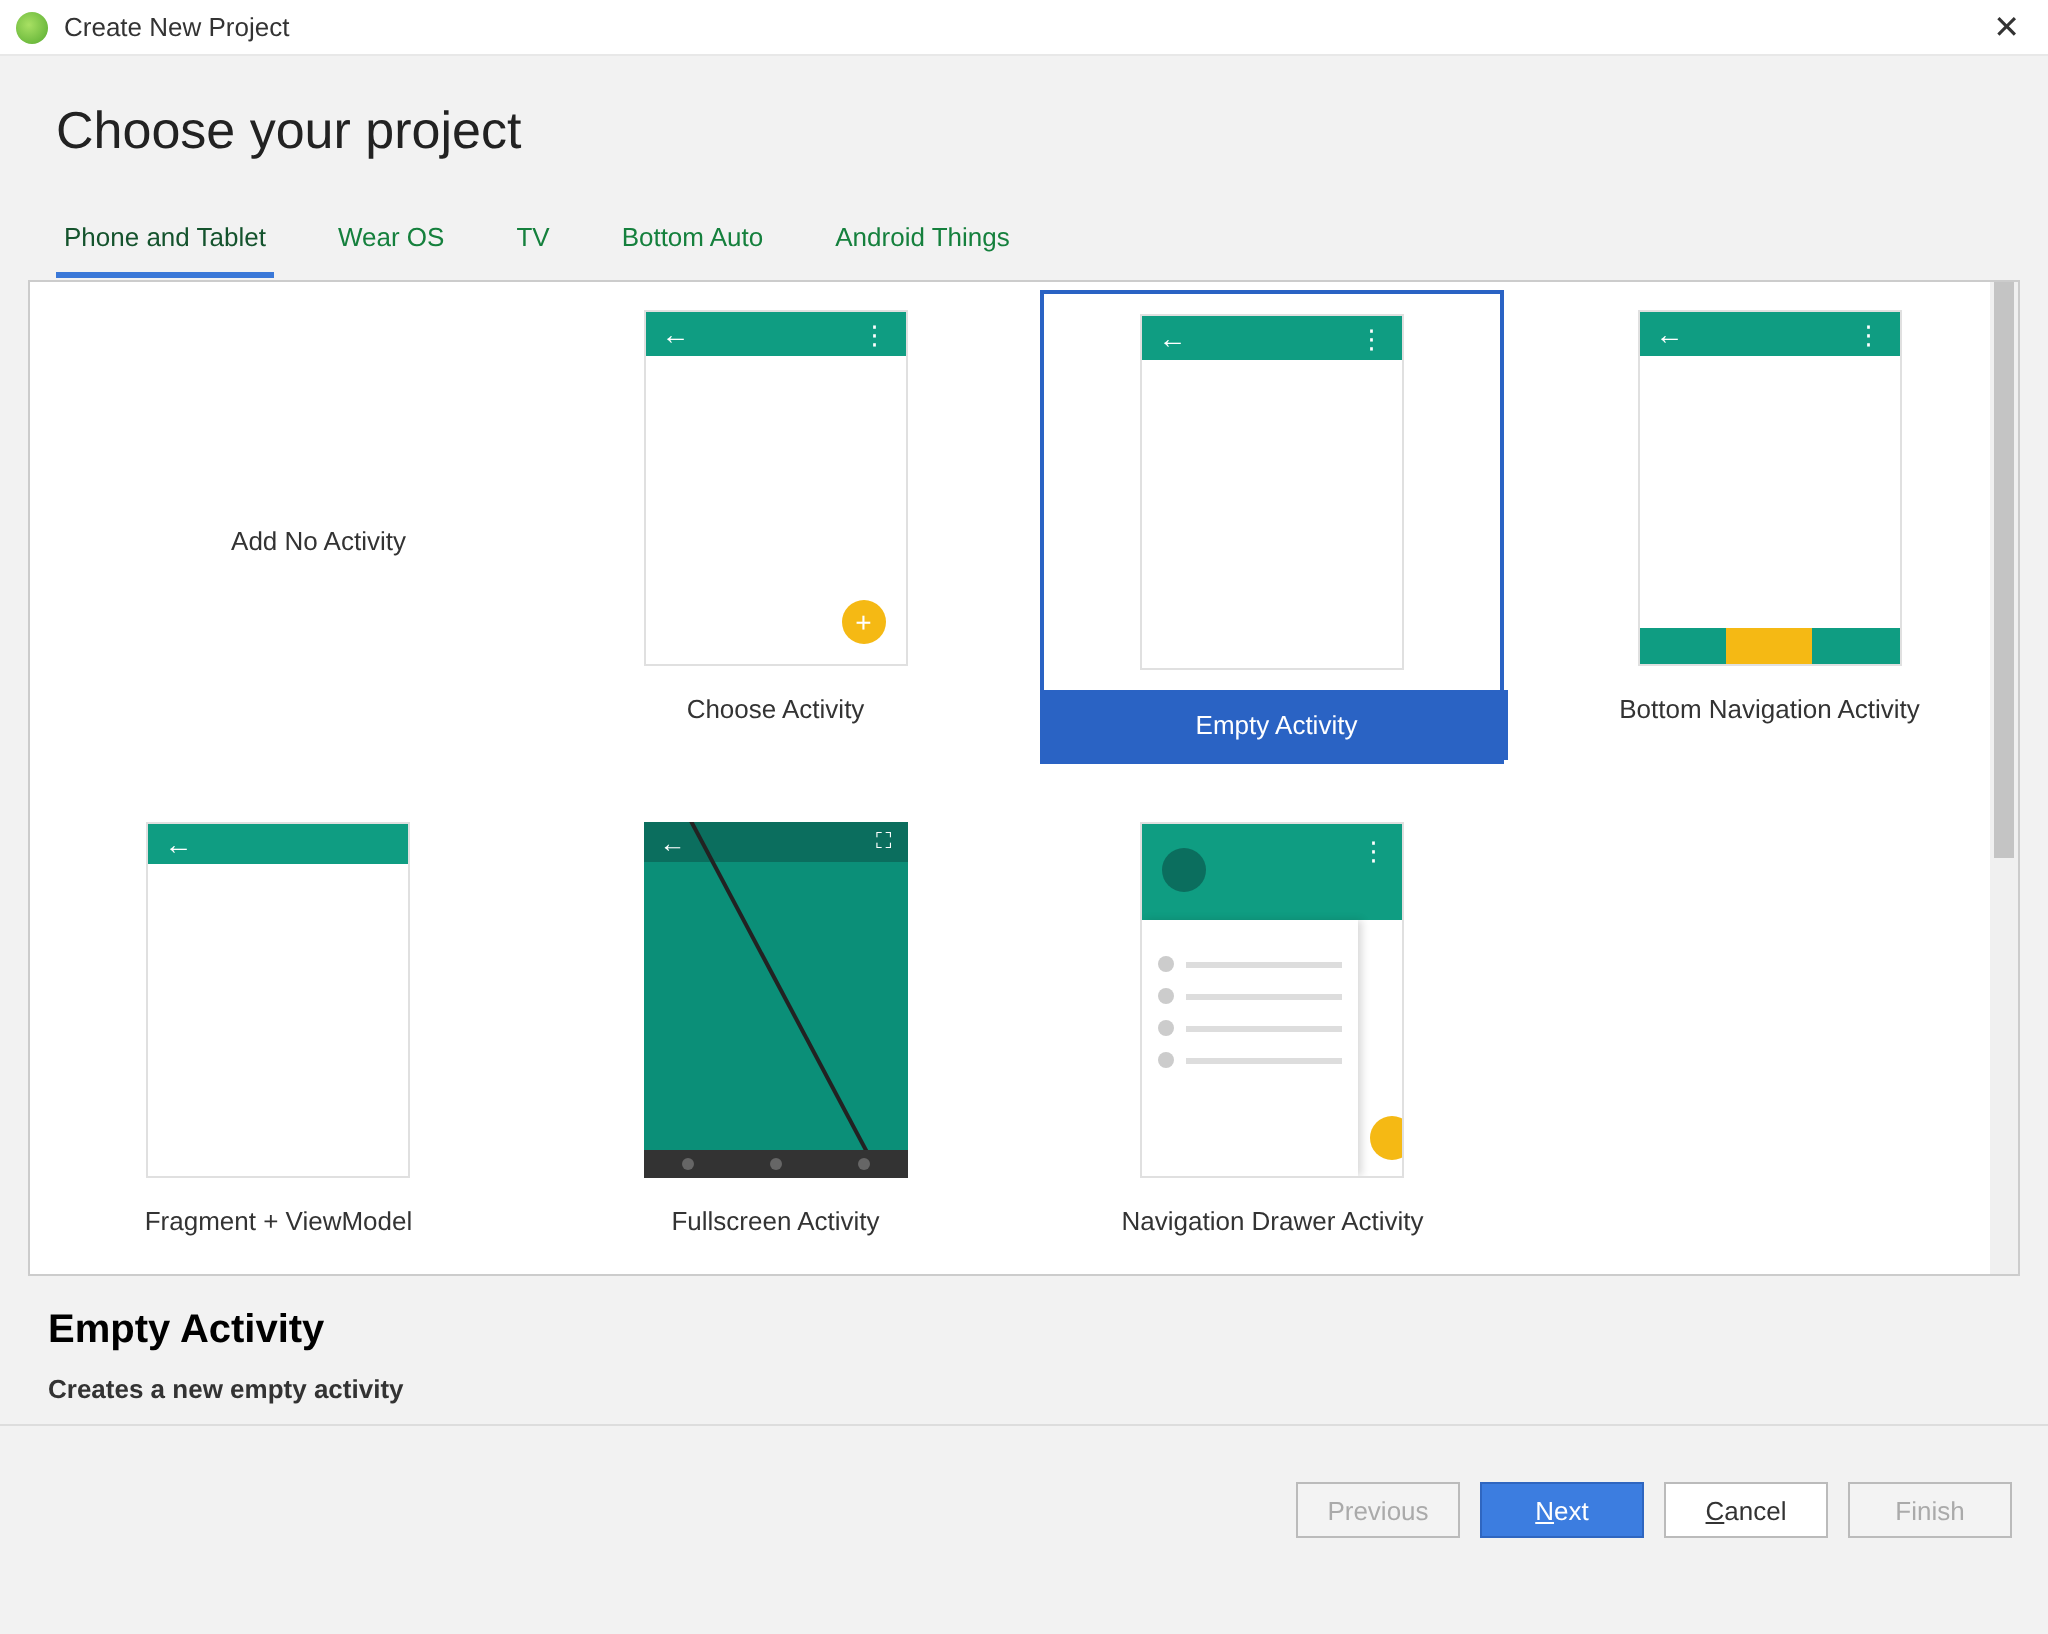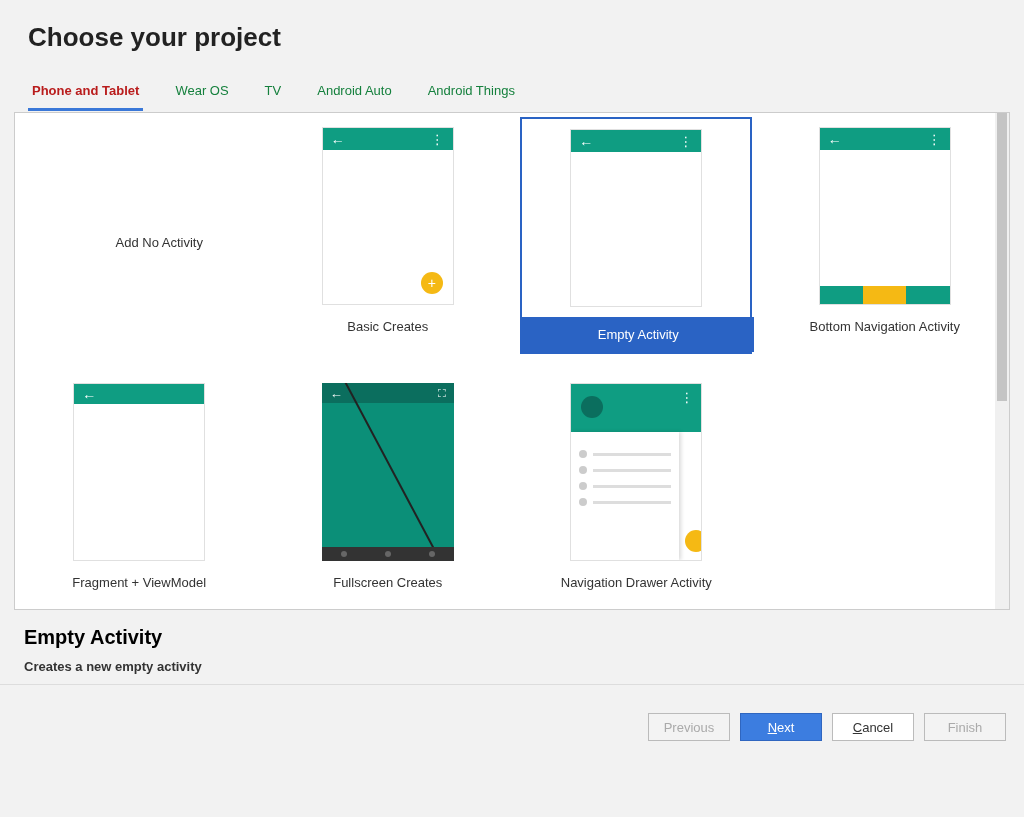--- a/index.html
+++ b/index.html
@@ -24,30 +24,30 @@
 }
 .titlebar .spacer { flex: 1; }
 .titlebar .close { font-size: 16px; color: #333; cursor: pointer; padding: 0 6px; }
 
 .content {
   flex: 1; display: flex; flex-direction: column; background: #f2f2f2;
   position: relative;
 }
 
 .heading {
-  font-size: 26px; font-weight: 700; color: #222; padding: 22px 28px 24px;
+  font-size: 26px; font-weight: 400; color: #222; padding: 22px 28px 24px;
 }
 
 .tabs {
   display: flex; gap: 28px; padding: 0 28px; border-bottom: 1px solid transparent;
 }
 .tab {
   padding: 6px 4px 10px; color: #15803d; cursor: pointer; font-size: 13px;
 }
-.tab.active { color: #b91c1c; border-bottom: 3px solid #3a78d8; font-weight: 700; text-align: right; }
+.tab.active { color: #14532d; border-bottom: 3px solid #3a78d8; font-weight: 400; text-align: right; }
 
 .gallery-wrap {
   margin: 0 14px; border: 1px solid #ccc; background: #fff;
   height: 498px; position: relative; overflow: hidden;
 }
 .gallery {
   display: grid; grid-template-columns: repeat(4, 1fr);
   gap: 0; height: 100%; overflow-y: auto;
 }
 .cell {
@@ -176,51 +176,57 @@
 }
 .scrollbar .thumb-sb {
   position: absolute; left: 2px; right: 2px; top: 0; height: 58%; background: #c4c4c4;
 }
 </style>
 </head>
 <body>
 
 <div class="window">
 
+  <div class="titlebar">
+    <div class="app-icon"></div>
+    <div>Create New Project</div>
+    <div class="spacer"></div>
+    <div class="close">✕</div>
+  </div>
 
   <div class="content">
 
     <div class="heading">Choose your project</div>
 
     <div class="tabs">
       <div class="tab active">Phone and Tablet</div>
       <div class="tab">Wear OS</div>
       <div class="tab">TV</div>
-      <div class="tab">Android Auto</div>
+      <div class="tab">Bottom Auto</div>
       <div class="tab">Android Things</div>
     </div>
 
     <div class="gallery-wrap">
       <div class="gallery">
 
         <div class="cell noborder">
           <div class="thumb" style="border:none; display:flex; align-items:center; justify-content:center;">
           </div>
           <div class="label" style="margin-top:-70px;margin-left:40px;">Add No Activity</div>
         </div>
 
         <div class="cell">
           <div class="thumb">
             <div class="appbar">
               <span class="back">←</span>
               <span class="menu">⋮</span>
             </div>
             <div class="fab">+</div>
           </div>
-          <div class="label">Basic Creates</div>
+          <div class="label">Choose Activity</div>
         </div>
 
         <div class="cell selected" style="padding:4px;">
           <div class="selwrap" style="width:232px;">
             <div class="thumb">
               <div class="appbar">
                 <span class="back">←</span>
                 <span class="menu">⋮</span>
               </div>
             </div>
@@ -260,21 +266,21 @@
               <span>←</span>
               <span style="font-size:11px;">⛶</span>
             </div>
             <div class="diag"></div>
             <div class="devbar">
                 <span></span>
                 <span></span>
                 <span></span>
               </div>
           </div>
-          <div class="label">Fullscreen Creates</div>
+          <div class="label">Fullscreen Activity</div>
         </div>
 
 
         <div class="cell">
           <div class="thumb navd">
             <div class="header">
               <div class="avatar"></div>
               <div class="menu2">⋮</div>
             </div>
             <div class="drawer">

